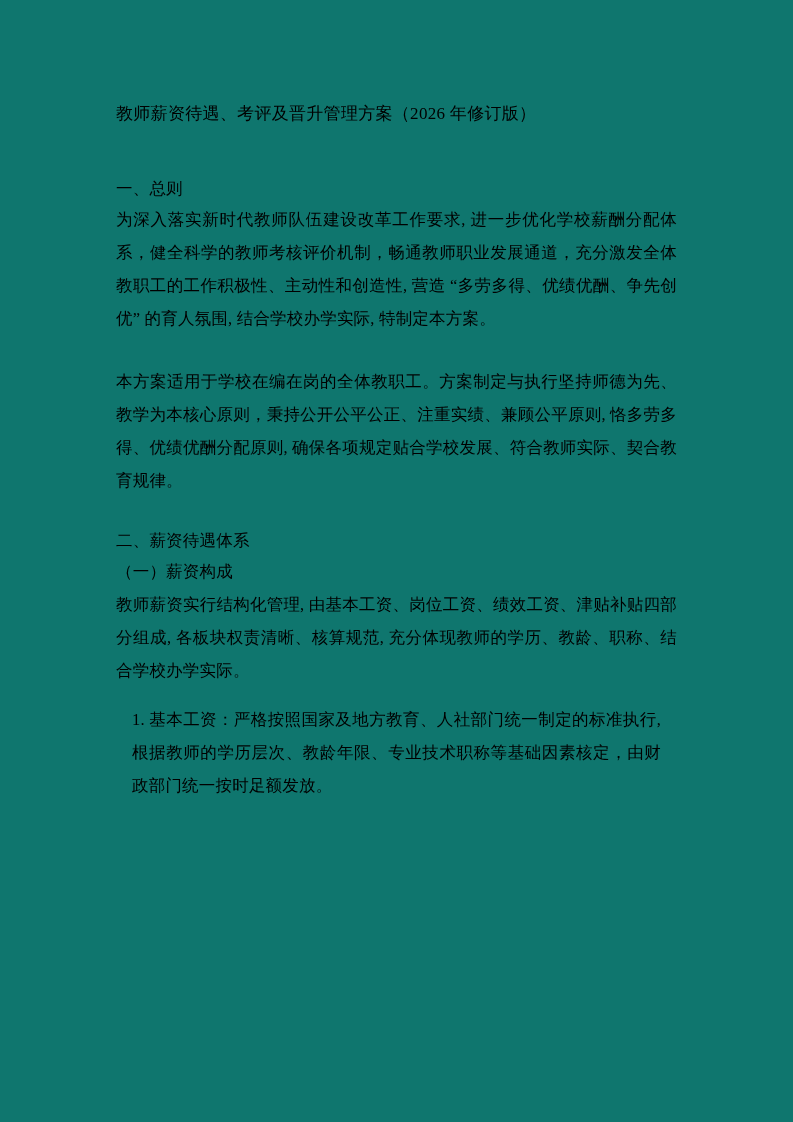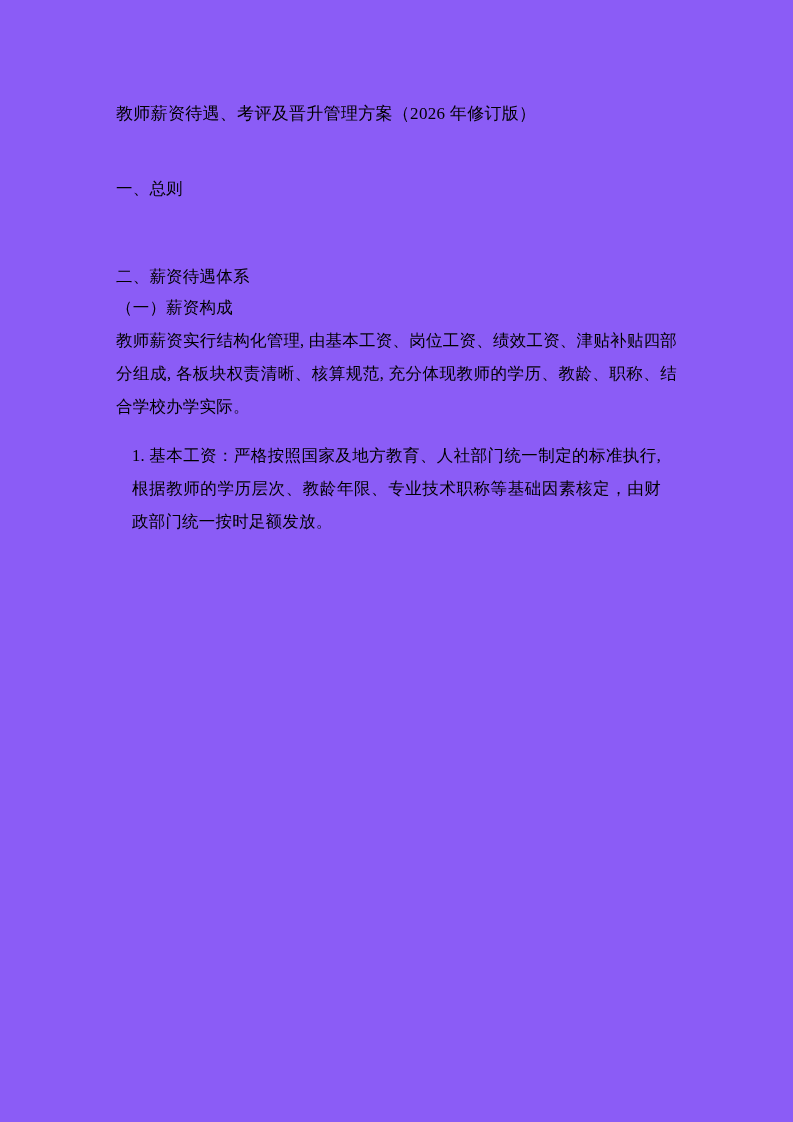--- a/index.html
+++ b/index.html
@@ -13,21 +13,21 @@
     font-family: "Liberation Serif", "DejaVu Serif", serif;
     color: #000000;
     overflow: hidden;
   }
   .page {
     position: relative;
     width: 793px;
     height: 1122px;
     box-sizing: border-box;
     padding: 100px 116px 60px 116px;
-    background: #8b5cf6;
+    background: #0f766e;
   }
   .doc-title {
     font-size: 17px;
     line-height: 1.6;
     margin: 0 0 0 0;
     letter-spacing: 0.3px;
     font-weight: normal;
   }
   .spacer-lg { height: 48px; }
   .spacer-md { height: 30px; }
@@ -65,23 +65,25 @@
 <body>
 
 <div class="page">
 
   <div class="doc-title">教师薪资待遇、考评及晋升管理方案（2026 年修订版）</div>
 
   <div class="spacer-lg"></div>
 
   <div class="heading">一、总则</div>
 
+  <div class="para">为深入落实新时代教师队伍建设改革工作要求, 进一步优化学校薪酬分配体系，健全科学的教师考核评价机制，畅通教师职业发展通道，充分激发全体教职工的工作积极性、主动性和创造性, 营造 “多劳多得、优绩优酬、争先创优” 的育人氛围, 结合学校办学实际, 特制定本方案。</div>
 
   <div class="spacer-md"></div>
 
+  <div class="para">本方案适用于学校在编在岗的全体教职工。方案制定与执行坚持师德为先、教学为本核心原则，秉持公开公平公正、注重实绩、兼顾公平原则, 恪多劳多得、优绩优酬分配原则, 确保各项规定贴合学校发展、符合教师实际、契合教育规律。</div>
 
   <div class="spacer-md"></div>
 
   <div class="heading">二、薪资待遇体系</div>
 
   <div class="subheading">（一）薪资构成</div>
 
   <div class="para">教师薪资实行结构化管理, 由基本工资、岗位工资、绩效工资、津贴补贴四部分组成, 各板块权责清晰、核算规范, 充分体现教师的学历、教龄、职称、结合学校办学实际。</div>
 
   <div class="para-indent-hang">1. 基本工资：严格按照国家及地方教育、人社部门统一制定的标准执行, 根据教师的学历层次、教龄年限、专业技术职称等基础因素核定，由财政部门统一按时足额发放。</div>

